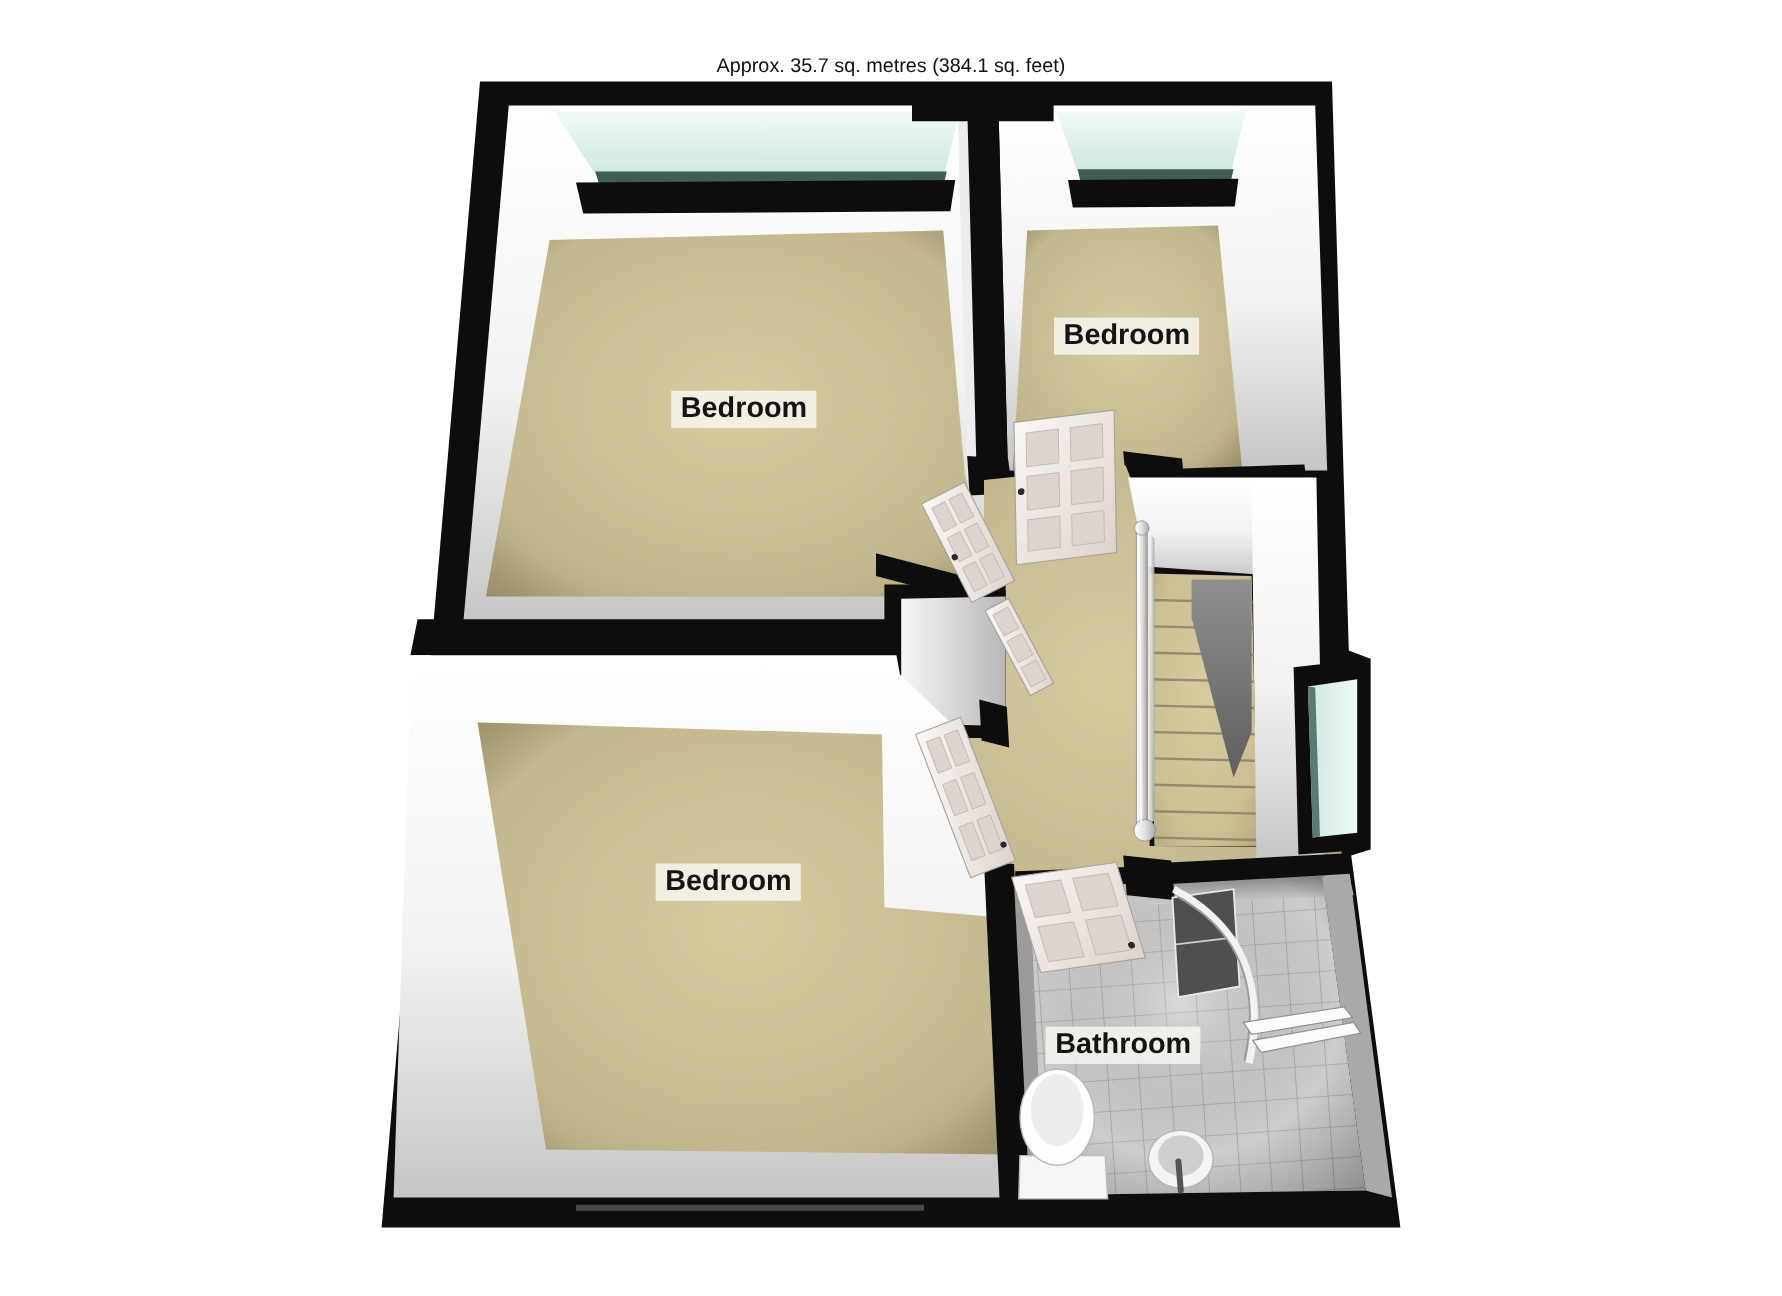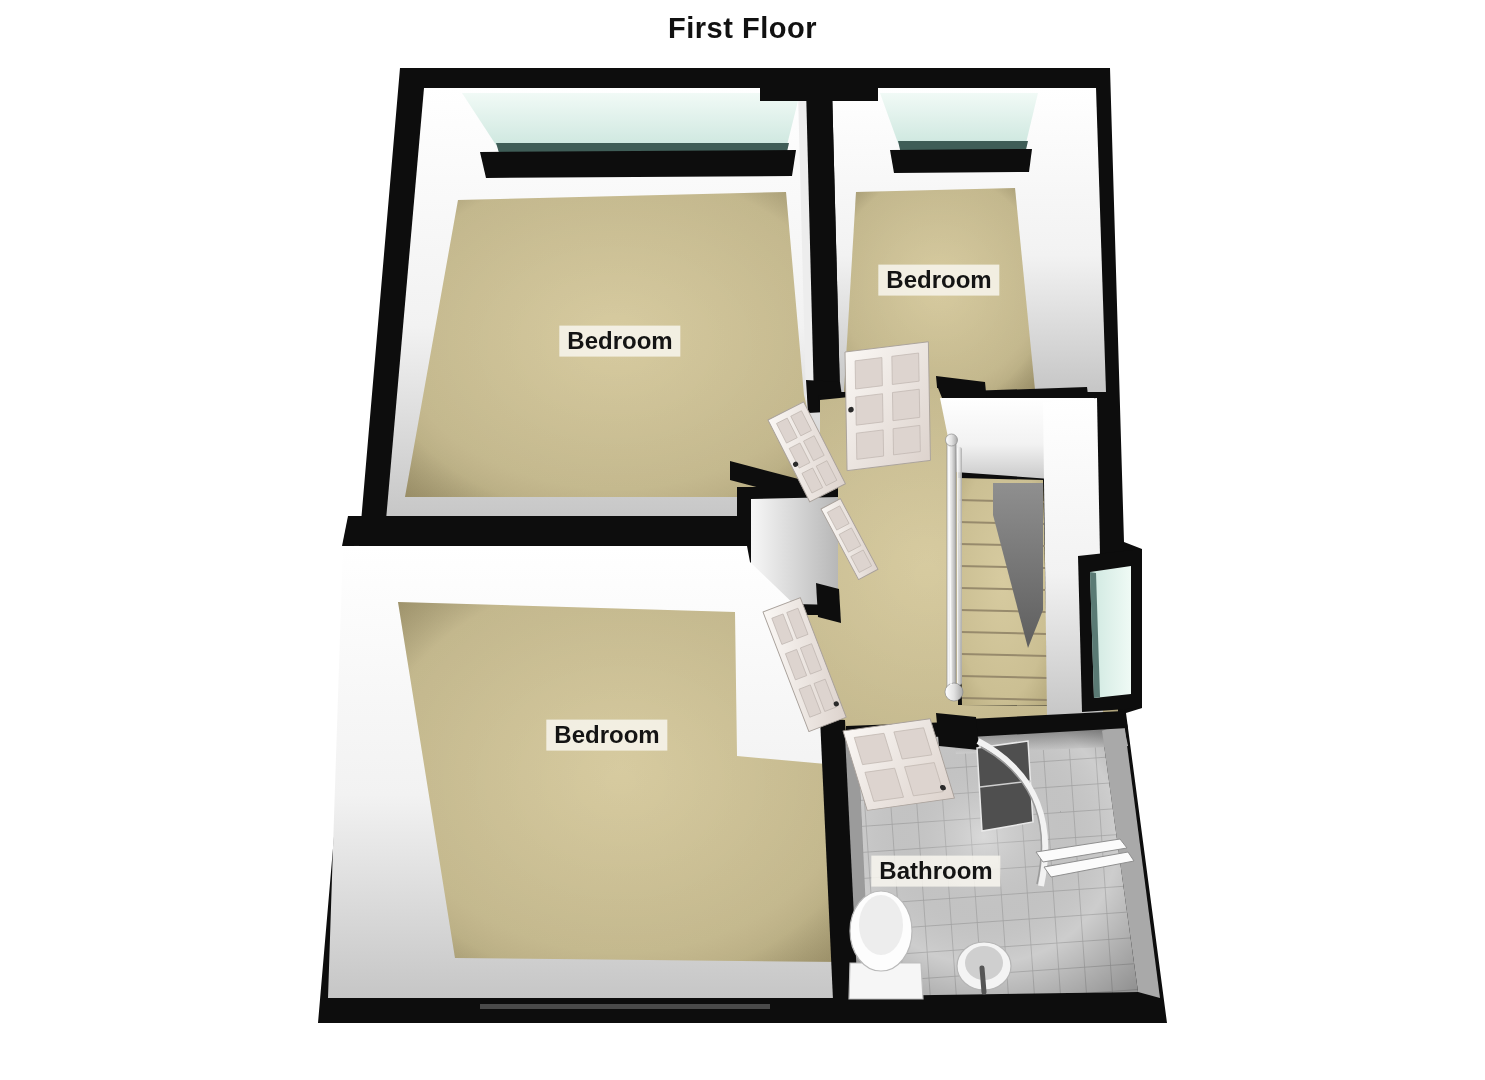--- a/index.html
+++ b/index.html
@@ -234,19 +234,19 @@
         <rect width="88" height="82" fill="url(#gDoor)" stroke="#a8a09a" stroke-width="0.9"></rect>
         <rect x="9" y="8" width="30" height="28" fill="#ddd4cf" stroke="#bfb6b0" stroke-width="0.7"></rect>
         <rect x="49" y="8" width="30" height="28" fill="#ddd4cf" stroke="#bfb6b0" stroke-width="0.7"></rect>
         <rect x="9" y="44" width="30" height="30" fill="#ddd4cf" stroke="#bfb6b0" stroke-width="0.7"></rect>
         <rect x="49" y="44" width="30" height="30" fill="#ddd4cf" stroke="#bfb6b0" stroke-width="0.7"></rect>
         <circle cx="80" cy="70" r="2.8" fill="#2a2a2a"></circle>
       </g>
     </g>
   </svg>
 
-  <div id="title" class="hdr">First Floor</div>
+  <div id="subtitle" class="hdr">Approx. 35.7 sq. metres (384.1 sq. feet)</div>
 
   <div class="room-label" style="left:620px;top:341px">Bedroom</div>
   <div class="room-label" style="left:939px;top:280px">Bedroom</div>
   <div class="room-label" style="left:607px;top:735px">Bedroom</div>
   <div class="room-label" style="left:936px;top:871px">Bathroom</div>
 </div>
 
 </body></html>

